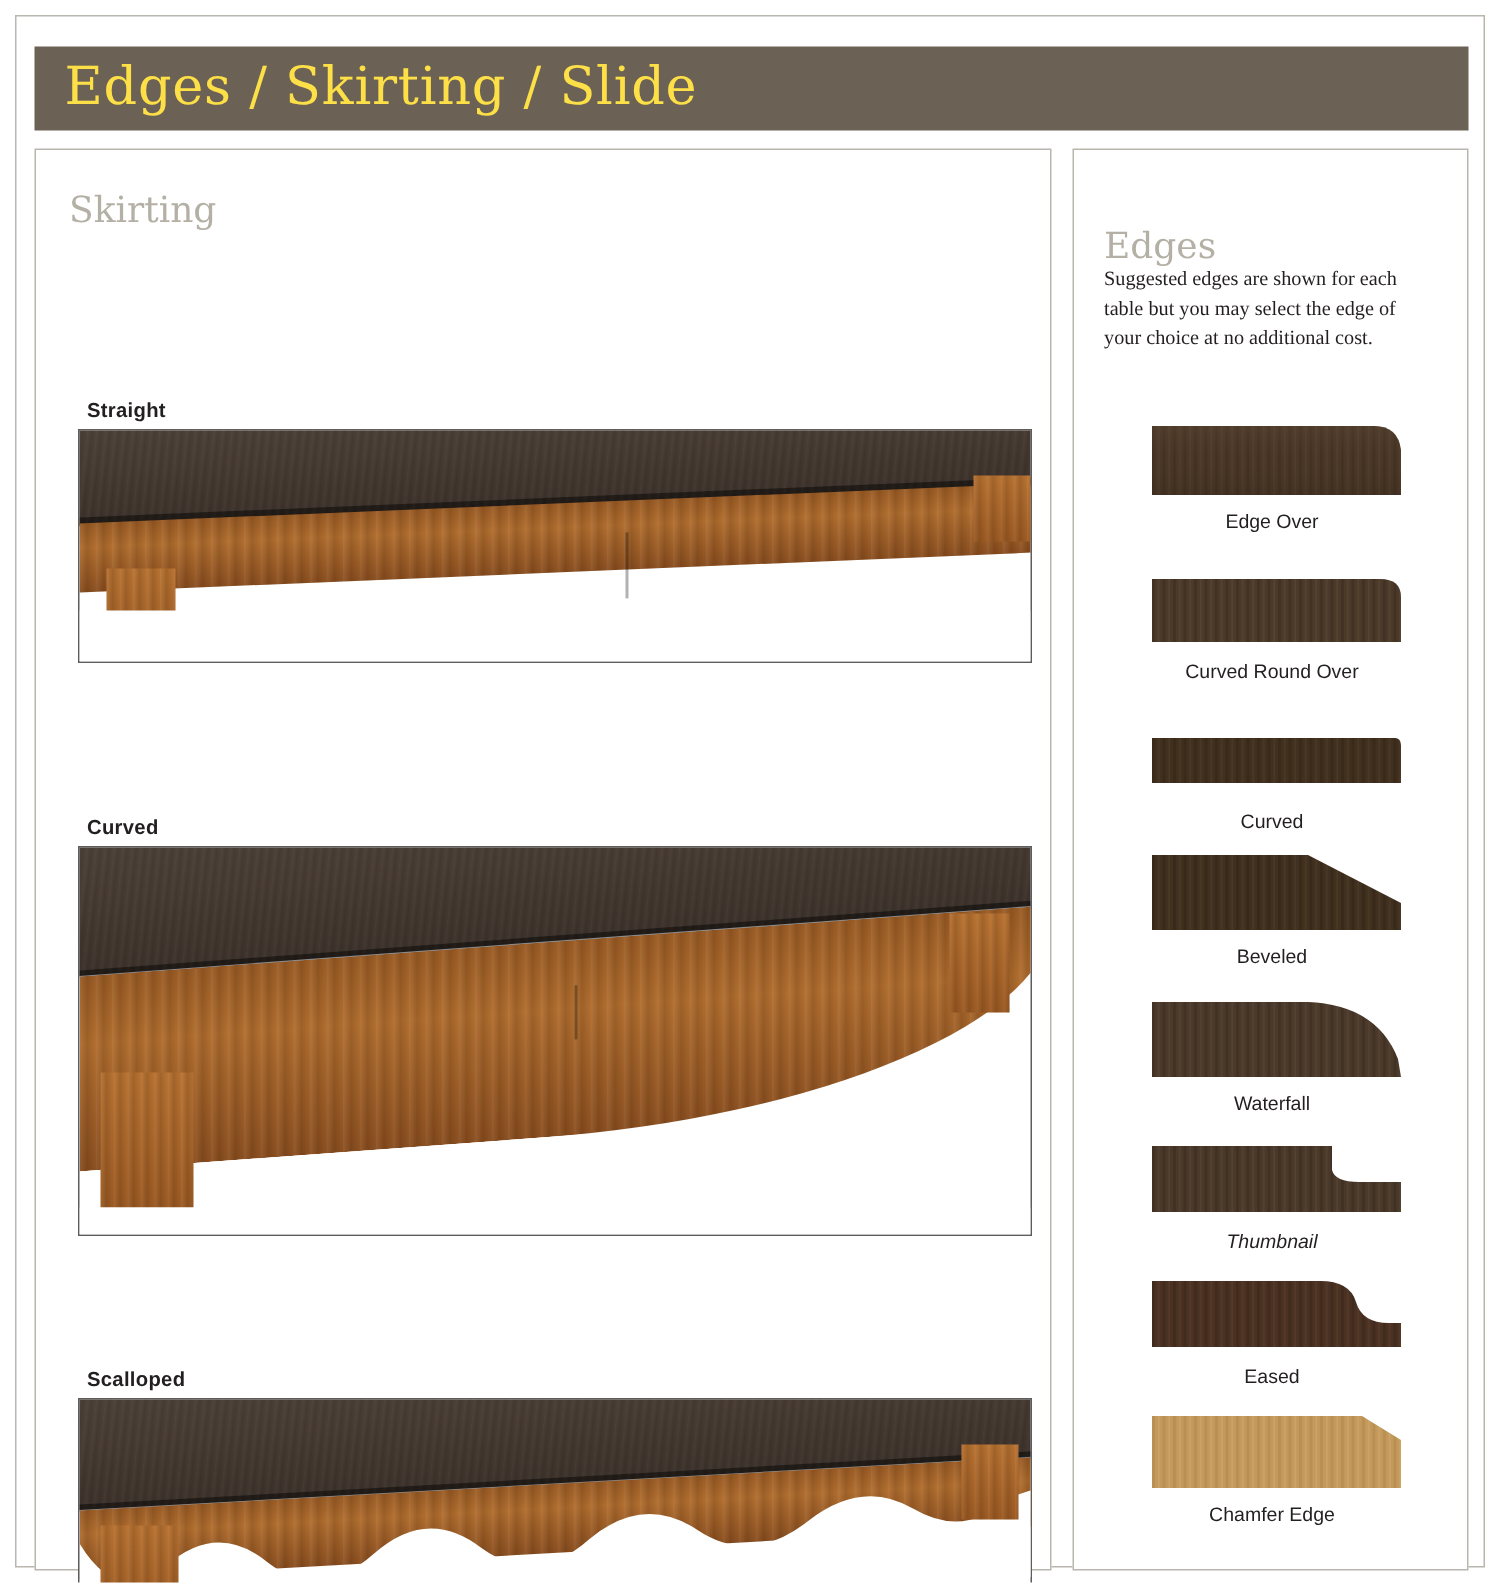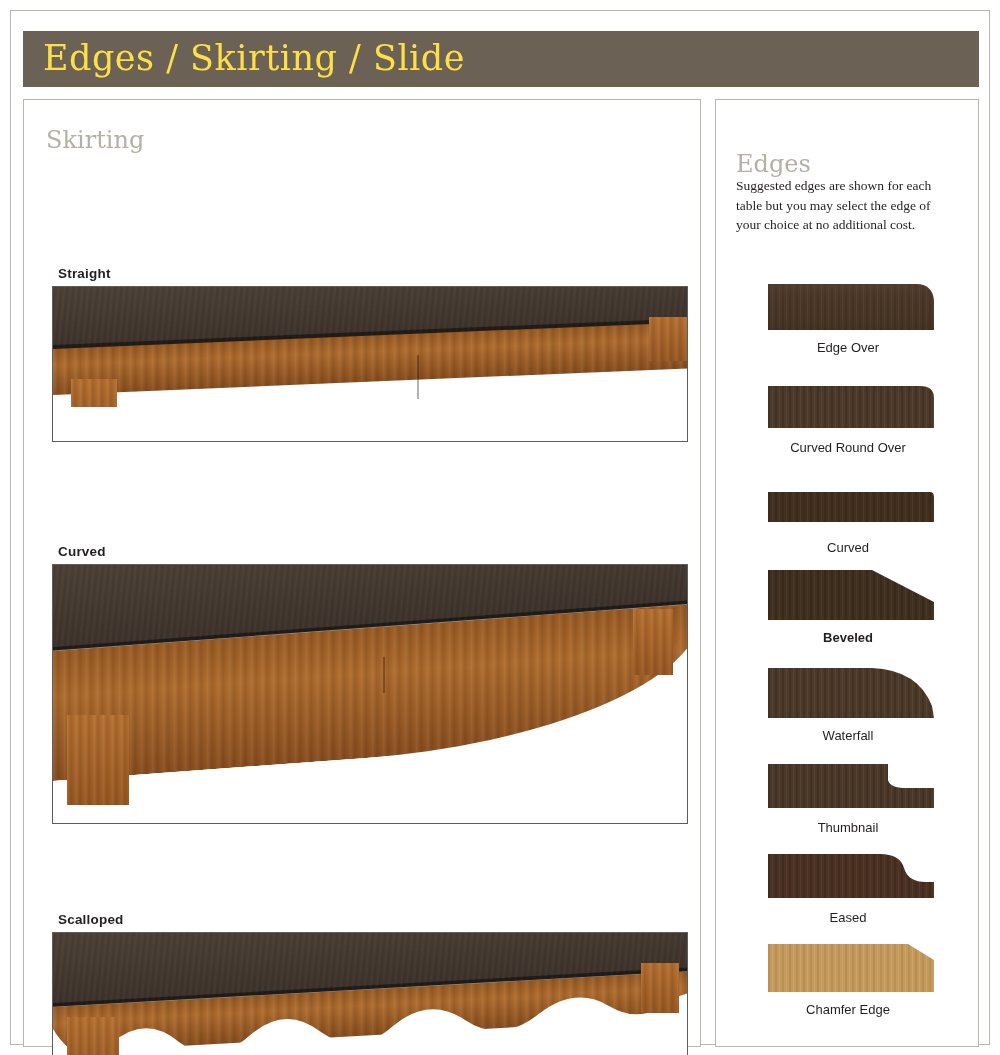--- a/index.html
+++ b/index.html
@@ -280,21 +280,21 @@
           <defs>
             <pattern id="grain4" width="7" height="58" patternUnits="userSpaceOnUse">
               <rect width="7" height="58" fill="#40301f"></rect>
               <rect x="0" width="2" height="58" fill="#322316" opacity="0.55"></rect>
               <rect x="4" width="1" height="58" fill="#5f472e" opacity="0.35"></rect>
             </pattern>
           </defs>
           <path d="M0,2 L104,2 L166,34 L166,52 L0,52 Z" fill="url(#grain4)"></path>
         </svg>
       </div>
-      <div class="edge-caption" style="top:62px;font-weight:bold;">Beveled</div>
+      <div class="edge-caption" style="top:62px;">Beveled</div>
     </div>
 
     <div class="edge-row" style="top:566px;">
       <div class="edge-swatch">
         <svg width="172" height="58" viewBox="0 0 172 58" preserveAspectRatio="none">
           <defs>
             <pattern id="grain5" width="7" height="58" patternUnits="userSpaceOnUse">
               <rect width="7" height="58" fill="#4b3a2b"></rect>
               <rect x="0" width="2" height="58" fill="#3a2b1d" opacity="0.55"></rect>
               <rect x="4" width="1" height="58" fill="#6b5339" opacity="0.35"></rect>
@@ -312,21 +312,21 @@
           <defs>
             <pattern id="grain6" width="7" height="58" patternUnits="userSpaceOnUse">
               <rect width="7" height="58" fill="#4a392a"></rect>
               <rect x="0" width="2" height="58" fill="#392a1c" opacity="0.55"></rect>
               <rect x="4" width="1" height="58" fill="#6a5238" opacity="0.35"></rect>
             </pattern>
           </defs>
           <path d="M0,6 L120,6 L120,22 Q122,30 138,30 L166,30 L166,50 L0,50 Z" fill="url(#grain6)"></path>
         </svg>
       </div>
-      <div class="edge-caption" style="top:62px;">Thumbnail</div>
+      <div class="edge-caption" style="top:62px;font-style:italic;">Thumbnail</div>
     </div>
 
     <div class="edge-row" style="top:748px;">
       <div class="edge-swatch">
         <svg width="172" height="58" viewBox="0 0 172 58" preserveAspectRatio="none">
           <defs>
             <pattern id="grain7" width="7" height="58" patternUnits="userSpaceOnUse">
               <rect width="7" height="58" fill="#4a3123"></rect>
               <rect x="0" width="2" height="58" fill="#3a2618" opacity="0.55"></rect>
               <rect x="4" width="1" height="58" fill="#6d4a31" opacity="0.35"></rect>

